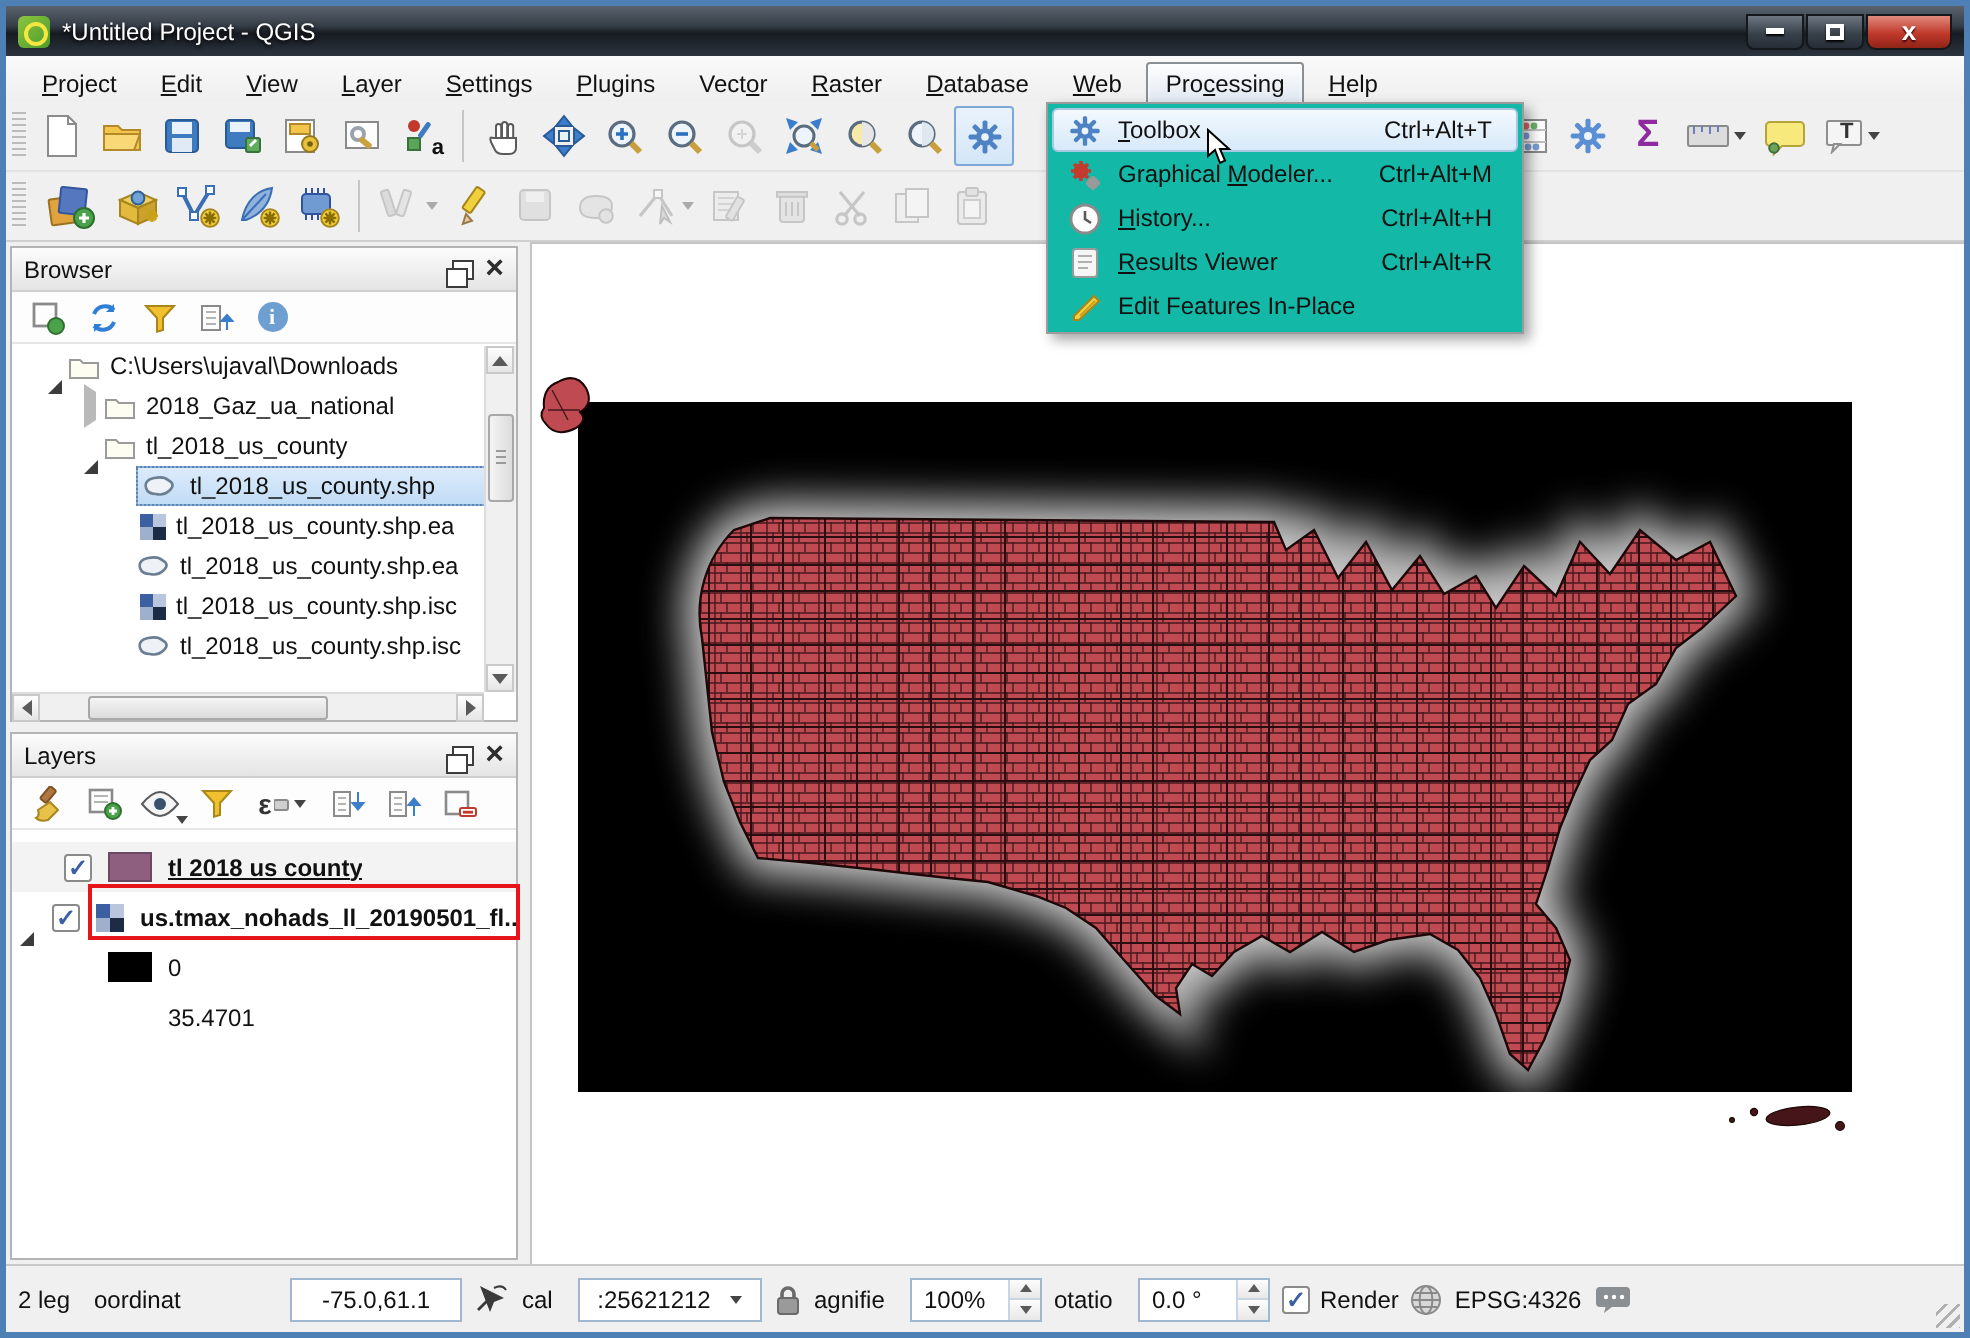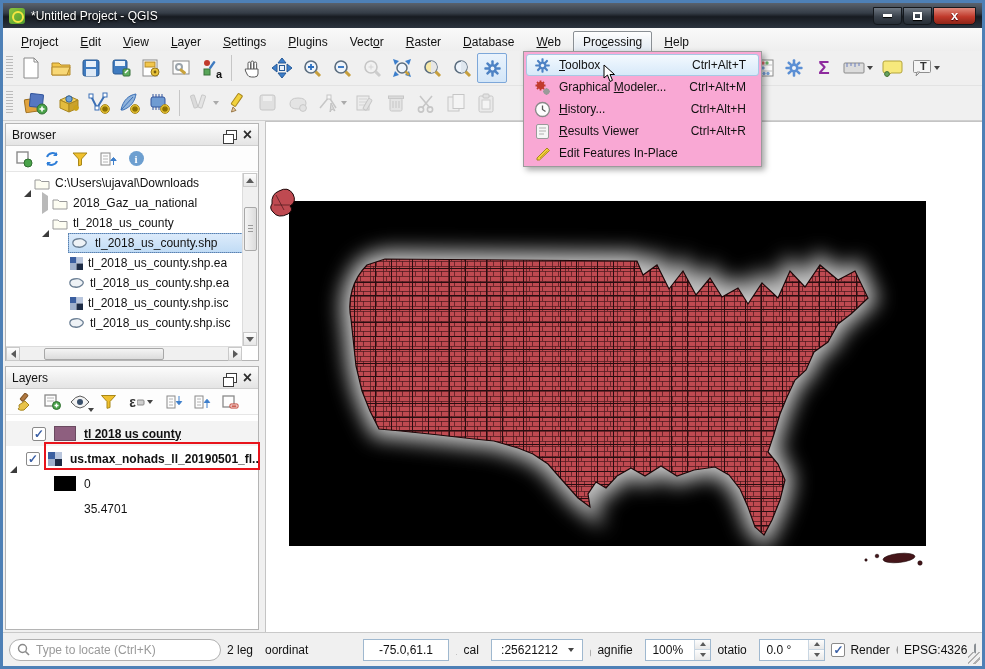--- a/index.html
+++ b/index.html
@@ -84,21 +84,21 @@
   .lrow .arrow{width:12px;margin-left:4px;flex:none;}
   .cbx{width:14px;height:14px;border:1px solid #8a8a8a;background:#fff;border-radius:2px;display:flex;align-items:center;justify-content:center;flex:none;}
   .cbx span{font-size:12px;font-weight:bold;color:#3a5fa5;line-height:1;}
   .swatch{width:22px;height:15px;margin-left:8px;flex:none;}
   .lname{margin-left:8px;font-weight:bold;overflow:hidden;}
   .lname.underline{text-decoration:underline;}
   .annot-box{position:absolute;border:2px solid #e8141c;pointer-events:none;}
   
   .canvas{position:absolute;left:262px;top:118px;right:0;bottom:34px;background:#fff;border-left:1px solid #c4c4c4;border-top:1px solid #c4c4c4;}
   
-  .popup{position:absolute;left:520px;top:48px;width:239px;background:#f9a8d4;border:1px solid #9b9b9b;
+  .popup{position:absolute;left:520px;top:48px;width:239px;background:#14b8a6;border:1px solid #9b9b9b;
     box-shadow:3px 3px 6px rgba(0,0,0,.35);padding:2px;z-index:50;}
   .mi{height:22px;display:flex;align-items:center;border:1px solid transparent;border-radius:3px;padding:0 2px;position:relative;}
   .mi.hl{background:linear-gradient(#f3f9fe,#d7e9f9);border:1px solid #a8c8e4;}
   .mi-ico{width:26px;display:flex;align-items:center;justify-content:center;flex:none;}
   .mi-label{margin-left:4px;}
   .mi-sc{margin-left:auto;padding-right:10px;}
   .cursor-arrow{position:absolute;left:76px;top:9px;z-index:5;}
   
   .statusbar{position:absolute;left:0;right:0;bottom:0;height:34px;background:#f0f0f0;border-top:1px solid #c9c9c9;
     display:flex;align-items:center;padding:0 6px;gap:6px;overflow:hidden;}
@@ -812,27 +812,20 @@
             <path d="M3 13L13 3l2.5 2.5L5.5 15H3z" fill="#f2d23c" stroke="#a8861f"></path>
             <path d="M6 13L13.5 5.5" stroke="#caa21a"></path>
           </svg>
         </span>
       <span class="mi-label"><span></span><span class="mn"></span><span>Edit Features In-Place</span></span>
       <span class="mi-sc"></span>
     </div>
   </div>
 
   <div class="statusbar">
-    <span class="loc-wrap">
-      <svg class="loc-mag" width="14" height="14">
-          <circle cx="5.5" cy="5.5" r="4" fill="none" stroke="#8a8a8a" stroke-width="1.4"></circle>
-          <path d="M8.5 8.5L12 12" stroke="#8a8a8a" stroke-width="1.6"></path>
-        </svg>
-      <input class="locator" placeholder="Type to locate (Ctrl+K)" style="">
-    </span>
     <span class="sb-text" style="width:32px;">2 leg</span>
     <span class="sb-text" style="width:52px;">oordinat</span>
     <span class="sb-box" style="width:86px;margin-left:40px;">
         <span>-75.0,61.1</span>
       </span>
     <svg width="18" height="18">
         <path d="M3 2l5 13 2-5 5-2z" fill="#3a3a3a"></path>
         <path d="M2 14l6-6" stroke="#3a3a3a" stroke-width="1.4"></path>
         <path d="M10 3q4-2 6 1" fill="none" stroke="#3a3a3a"></path>
       </svg>

